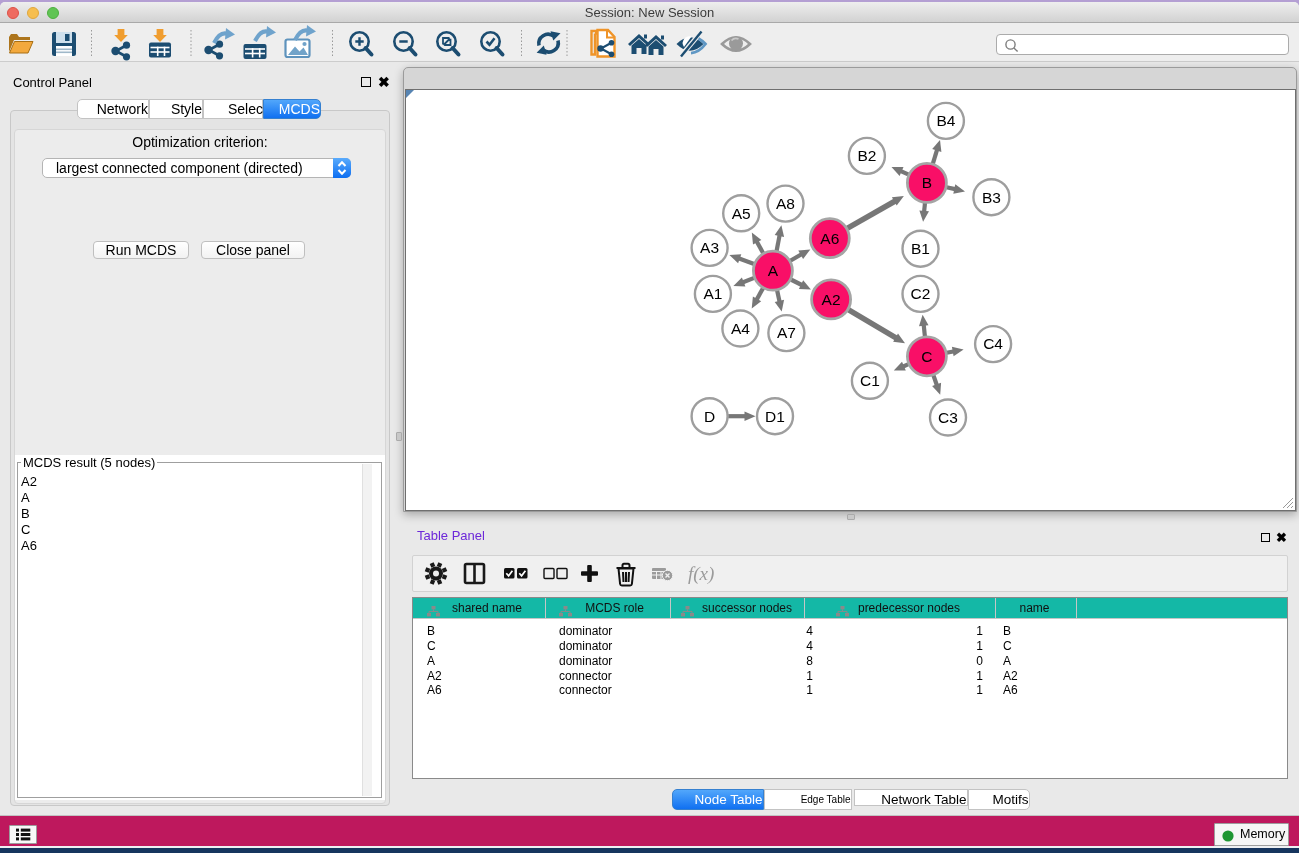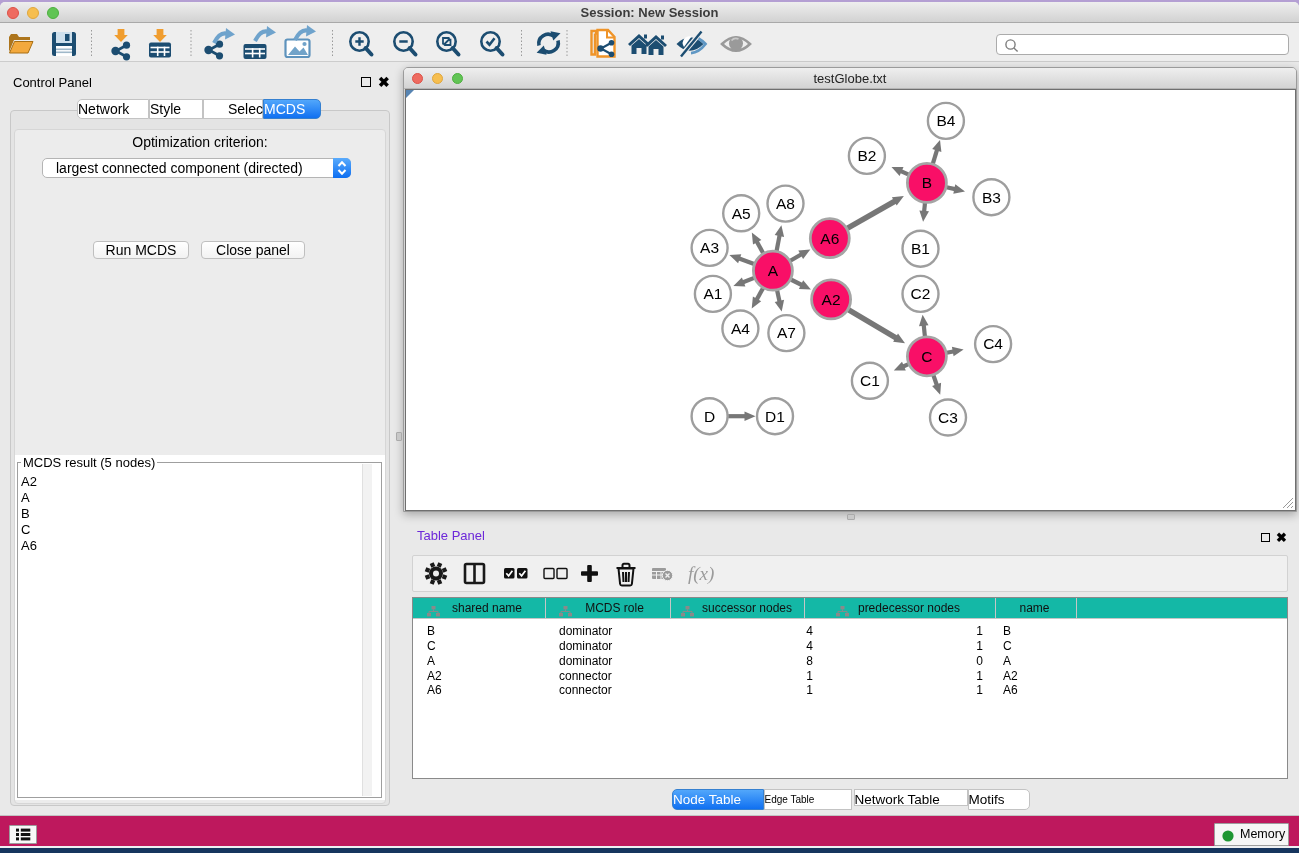--- a/index.html
+++ b/index.html
@@ -5,30 +5,30 @@
 html,body { width:1299px; height:853px; overflow:hidden; }
 body { font-family:"Liberation Sans", sans-serif; background:#16355e; position:relative; }
 .abs { position:absolute; }
 #deskTop { left:0; top:0; width:1299px; height:9px; background:#b49fd3; }
 #app { left:0; top:2px; width:1299px; height:846px; background:#e9e9e9; border-radius:5px 5px 0 0; overflow:hidden; border-bottom:2px solid #eef0f2;}
 #titlebar { left:0; top:0; width:1299px; height:21px; background:linear-gradient(#eeeeee,#d2d2d2); border-bottom:1px solid #a9a9a9; border-radius:5px 5px 0 0; }
 .tl { position:absolute; width:12px; height:12px; border-radius:50%; top:5px; }
 #titlebar .t1 { left:7px; background:#ee6b60; border:0.5px solid #dd5147; }
 #titlebar .t2 { left:27px; background:#f6be4f; border:0.5px solid #e0a63c; }
 #titlebar .t3 { left:47px; background:#61c455; border:0.5px solid #4daf3f; }
-#titleTxt { left:0; top:0; width:1299px; text-align:center; font-size:13px; line-height:21px; color:#3c3c3c;font-weight:bold; }
+#titleTxt { left:0; top:0; width:1299px; text-align:center; font-size:13px; line-height:21px; color:#3c3c3c; }
 #toolbar { left:0; top:21px; width:1299px; height:39px; padding-top:2px; background:#eeeeee; border-bottom:1px solid #cccccc; }
 #searchbox { left:996px; top:11px; width:293px; height:21px; background:#fff; border:1px solid #ababab; border-radius:4px; }
 #main { left:0; top:62px; width:1299px; height:757px; background:#e9e9e9; }
 
 #cp { left:8px; top:2px; width:383px; height:746px; }
 #cpTitle { left:5px; top:9px; font-size:13px; color:#000; }
 #cpOuter { left:2px; top:44px; width:380px; height:696px; background:#e4e4e4; border:1px solid #c8c8c8; border-radius:4px; }
 #cpTabs { left:69px; top:33px; height:20px; }
-.tabseg { position:absolute; top:0; height:20px; background:#fff; border:1px solid #c3c3c3; font-size:14px; color:#000; text-align:left; line-height:19px; }
+.tabseg { position:absolute; top:0; height:20px; background:#fff; border:1px solid #c3c3c3; font-size:14px; color:#000; text-align:right; line-height:19px; }
 .tabsel { background:linear-gradient(#52a7fb,#1070f1); color:#fff; border-color:#3580d0; }
 #cpInner { left:3px; top:18px; width:372px; height:675px; background:#ececec; border:1px solid #d6d6d6; border-radius:4px; }
 #optLabel { left:0; top:4px; width:370px; text-align:center; font-size:14px; color:#000; }
 #combo { left:27px; top:28px; width:309px; height:20px; background:#fff; border:1px solid #b4b4b4; border-radius:5px; font-size:14px; line-height:18px; color:#000; padding-left:13px; }
 #comboBtn { right:-1px; top:-1px; width:18px; height:20px; background:linear-gradient(#5aabfc,#0c6ef2); border-radius:0 5px 5px 0; }
 .btn { position:absolute; height:18px; background:linear-gradient(#ffffff,#f2f2f2); border:1px solid #bfbfbf; border-radius:4px; font-size:14px; color:#000; text-align:center; line-height:16px;margin-top:48px; }
 #fieldbox { left:0px; top:325px; width:370px; height:345px; background:#fff; }
 #fieldborder { left:2px; top:7px; width:365px; height:336px; border:1px solid #9f9f9f; }
 #fieldlegend { left:6px; top:0px; background:#fff; font-size:13px; padding:0 2px; color:#000; }
 #mcdsList { left:6px; top:19px; font-size:13px; line-height:16px; color:#000; }
@@ -227,26 +227,20 @@
     </div>
     <div class="abs" id="cpTabs">
 <div class="tabseg" style="left:0px;width:72px;border-radius:5px 0 0 5px;">Network</div>
 <div class="tabseg" style="left:72px;width:54px;">Style</div>
 <div class="tabseg" style="left:126px;width:60px;padding-left:24px;">Select</div>
 <div class="tabseg tabsel" style="left:186px;width:58px;border-radius:0 5px 5px 0;">MCDS</div>
     </div>
   </div>
 
   <div class="abs" id="nw">
-    <div class="abs" id="nwTitle">
-      <div class="abs tl t1"></div>
-          <div class="abs tl t2"></div>
-          <div class="abs tl t3"></div>
-      <div class="abs" id="nwTitleTxt">testGlobe.txt</div>
-    </div>
     <div class="abs" id="canvas">
       <svg width="889" height="420" viewBox="0 0 889 420" style="position:absolute;left:0;top:0">
       <line x1="348.2" y1="187.9" x2="335.8" y2="192.7" stroke="#777777" stroke-width="4.2"></line>
 <polygon points="327.4,196.0 335.9,187.5 339.4,196.5" fill="#777777"></polygon>
 <line x1="348.1" y1="173.9" x2="331.8" y2="168.1" stroke="#777777" stroke-width="4.2"></line>
 <polygon points="323.4,165.0 335.3,164.2 332.1,173.3" fill="#777777"></polygon>
 <line x1="357.1" y1="198.1" x2="350.1" y2="210.6" stroke="#777777" stroke-width="4.2"></line>
 <polygon points="345.7,218.5 346.9,206.5 355.2,211.2" fill="#777777"></polygon>
 <line x1="357.2" y1="163.2" x2="350.2" y2="150.4" stroke="#777777" stroke-width="4.2"></line>
 <polygon points="345.8,142.6 355.4,149.9 347.0,154.5" fill="#777777"></polygon>

